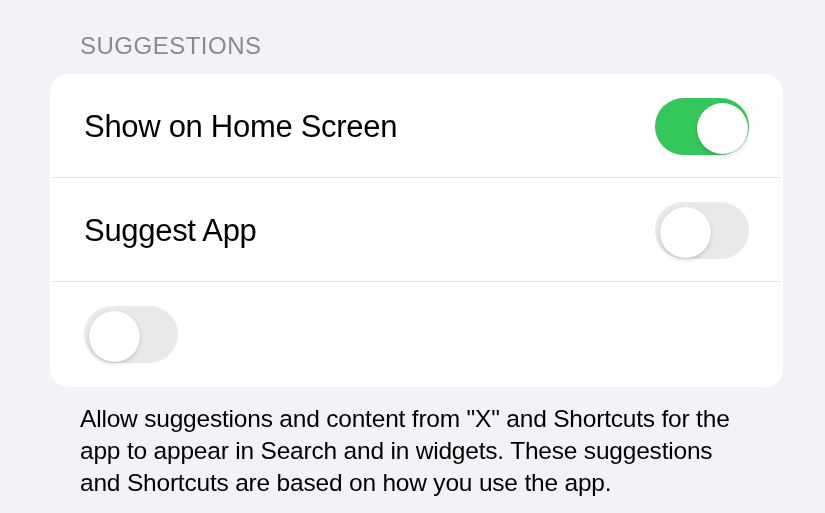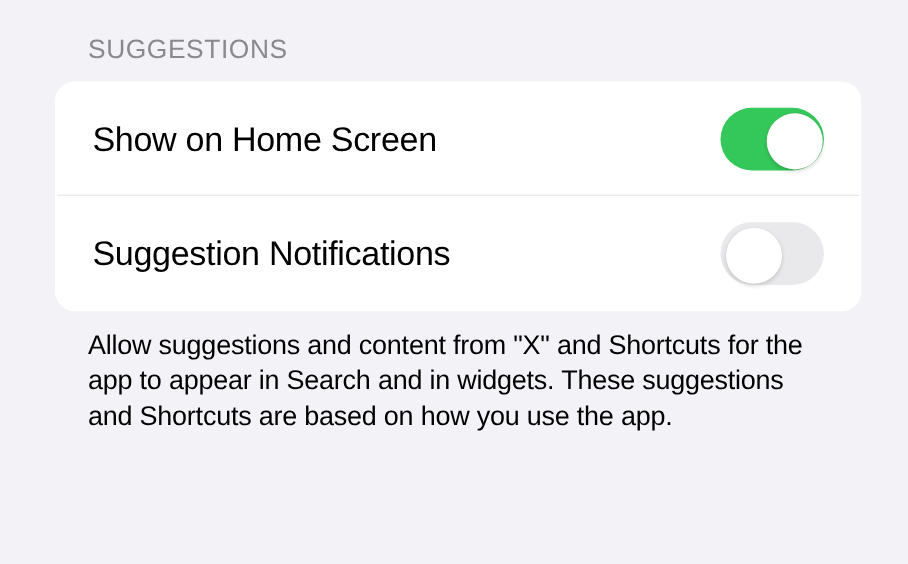--- a/index.html
+++ b/index.html
@@ -94,23 +94,28 @@
 
   <div class="settings-group">
 
     <div class="setting-row">
       <span class="setting-label">Show on Home Screen</span>
       <div class="toggle on">
         <div class="toggle-knob"></div>
       </div>
     </div>
 
+    <div class="setting-row">
+      <span class="setting-label">Suggest App</span>
+      <div class="toggle off">
+        <div class="toggle-knob"></div>
+      </div>
+    </div>
 
     <div class="setting-row">
-      <span class="setting-label">Suggestion Notifications</span>
       <div class="toggle off">
         <div class="toggle-knob"></div>
       </div>
     </div>
 
   </div>
 
   <div class="footer-text">Allow suggestions and content from "X" and Shortcuts for the app to appear in Search and in widgets. These suggestions and Shortcuts are based on how you use the app.</div>
 </div>
 

